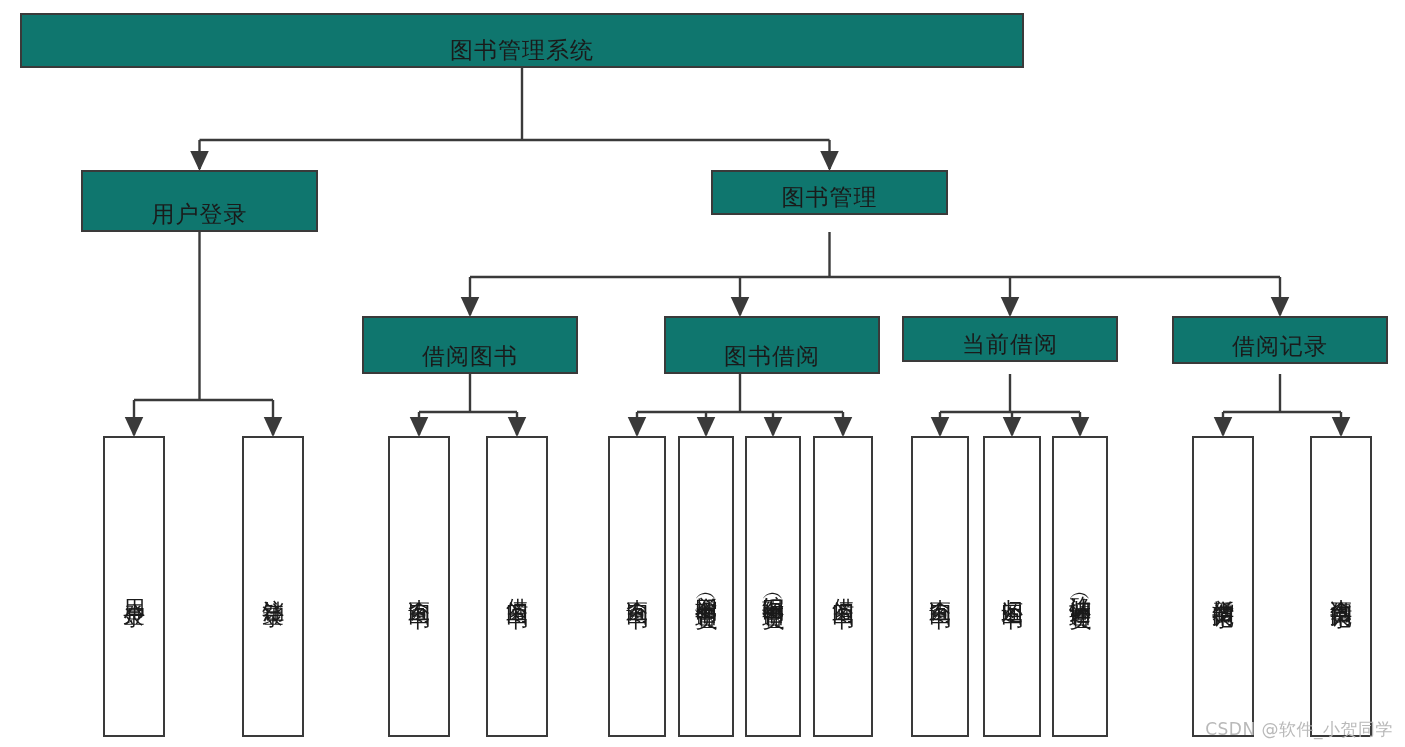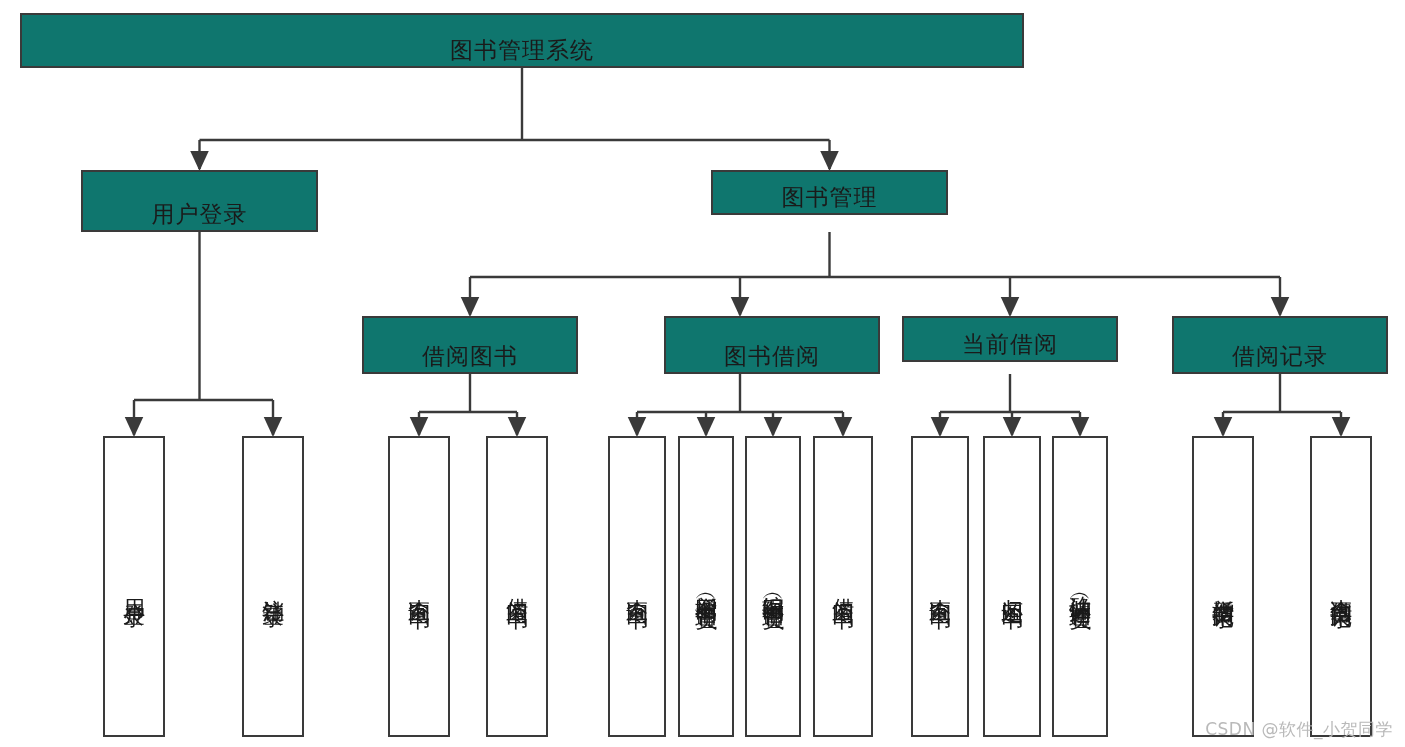--- a/index.html
+++ b/index.html
@@ -117,21 +117,21 @@
       </div>
       <div class="node" style="left: 362px; top: 316px; width: 216px; height: 58px;">
         <span class="label node-h">借阅图书</span>
       </div>
       <div class="node" style="left: 632px; top: 316px; width: 216px; height: 58px; margin-left: 32px;">
         <span class="label node-h">图书借阅</span>
       </div>
       <div class="node" style="left: 902px; top: 316px; width: 216px; height: 46px;">
         <span class="label node-h">当前借阅</span>
       </div>
-      <div class="node" style="left: 1172px; top: 316px; width: 216px; height: 58px;">
+      <div class="node" style="left: 1172px; top: 316px; width: 216px; height: 48px;">
         <span class="label node-h">借阅记录</span>
       </div>
       <div class="leaf" style="left: 103px; top: 436px; width: 62px; height: 301px;">
         <span class="vlabel">用户登录</span>
       </div>
       <div class="leaf" style="left: 242px; top: 436px; width: 62px; height: 301px;">
         <span class="vlabel">注销登录</span>
       </div>
       <div class="leaf" style="left: 388px; top: 436px; width: 62px; height: 301px;">
         <span class="vlabel">查询图书</span>

